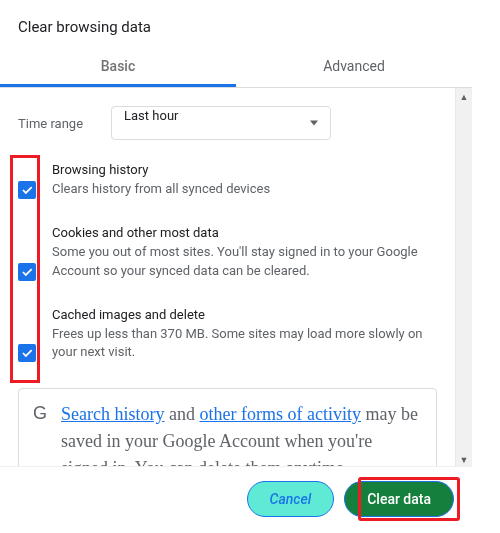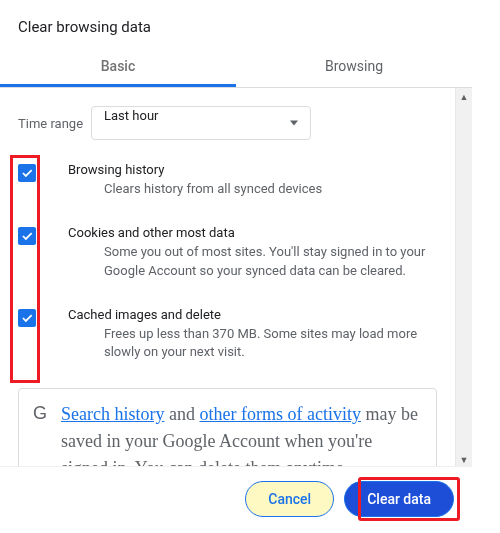--- a/index.html
+++ b/index.html
@@ -66,21 +66,21 @@
     color:#606060;
     font-size: 9px;
     background:#f1f1f1;
   }
   .scroll-arrow.up { top:0; }
   .scroll-arrow.down { bottom:0; }
 
   .timerange-row {
     display: flex;
     align-items: center;
-    gap: 8px;
+    gap: 28px;
     margin: 6px 0 22px 0;
   }
   .timerange-label { color:#5f6368; font-size:13px; }
   .select {
     height: 34px;
     border: 1px solid #dadce0;
     border-radius: 4px;
     padding: 0 40px 16px 12px;
     display: flex;
     align-items: center;
@@ -89,37 +89,37 @@
     color:#202124;
     cursor:pointer;
   }
   .select .caret {
     position:absolute; right:12px; top:50%; transform:translateY(-50%);
     width:0;height:0;border-left:4px solid transparent;border-right:4px solid transparent;border-top:5px solid #5f6368;
   }
 
   .check-row {
     display:flex;
-    align-items:flex-start;
-    gap: 32px;
+    align-items:flex-end;
+    gap: 16px;
     margin-bottom: 26px;
   }
   .checkbox {
     width:18px;height:18px;
     background:#1a73e8;
     border-radius:2px;
     margin-top:2px;
     display:flex;align-items:center;justify-content:center;
     flex-shrink:0;
     cursor:pointer;
   }
   .checkbox svg { width:14px;height:14px; }
   .check-text { flex:1; }
   .check-title { color:#202124; font-size:13px; margin-bottom:3px;}
-  .check-desc { color:#5f6368; font-size:13px; line-height:1.45;margin-left:36px; }
+  .check-desc { color:#5f6368; font-size:13px; line-height:1.45; }
 
   .info-box {
     border:1px solid #dadce0;
     border-radius:4px;
     padding:12px 14px;
     display:flex;
     gap:14px;
     align-items:flex-start;
     margin-top: 6px;
   }
@@ -149,42 +149,43 @@
     border-radius:18px;
     padding: 0 22px;
     font-size:14px;
     display:flex;align-items:center;justify-content:center;
     cursor:pointer;
     font-weight:500;
   }
   .btn-cancel {
     border:1.5px solid #1a73e8;
     color:#1a73e8;
-    background:#fef9c3;
+    background:#5eead4;
+    font-style:italic;
   }
   .btn-clear {
-    background:#1d4ed8;
+    background:#15803d;
     color:#fff;
     border:1.5px solid #1a73e8;
   }
 
   .red-box { position:absolute; border:3px solid #ed1c24; pointer-events:none; }
   .red-box.checks { left:10px; top:155px; width:30px; height:228px; }
   .red-box.cleardata { right:12px; bottom:12px; width:102px; height:44px; border-radius:3px;}
 </style>
 </head>
 <body>
 
 <div class="dialog">
 
   <div class="title">Clear browsing data</div>
 
   <div class="tabs">
     <div class="tab active">Basic</div>
-    <div class="tab">Browsing</div>
+    <div class="tab">Advanced</div>
   </div>
 
   <div class="content-wrap">
     <div class="content">
 
       <div class="timerange-row">
         <span class="timerange-label">Time range</span>
         <div class="select">
           <span>Last hour</span>
           <span class="caret"></span>

